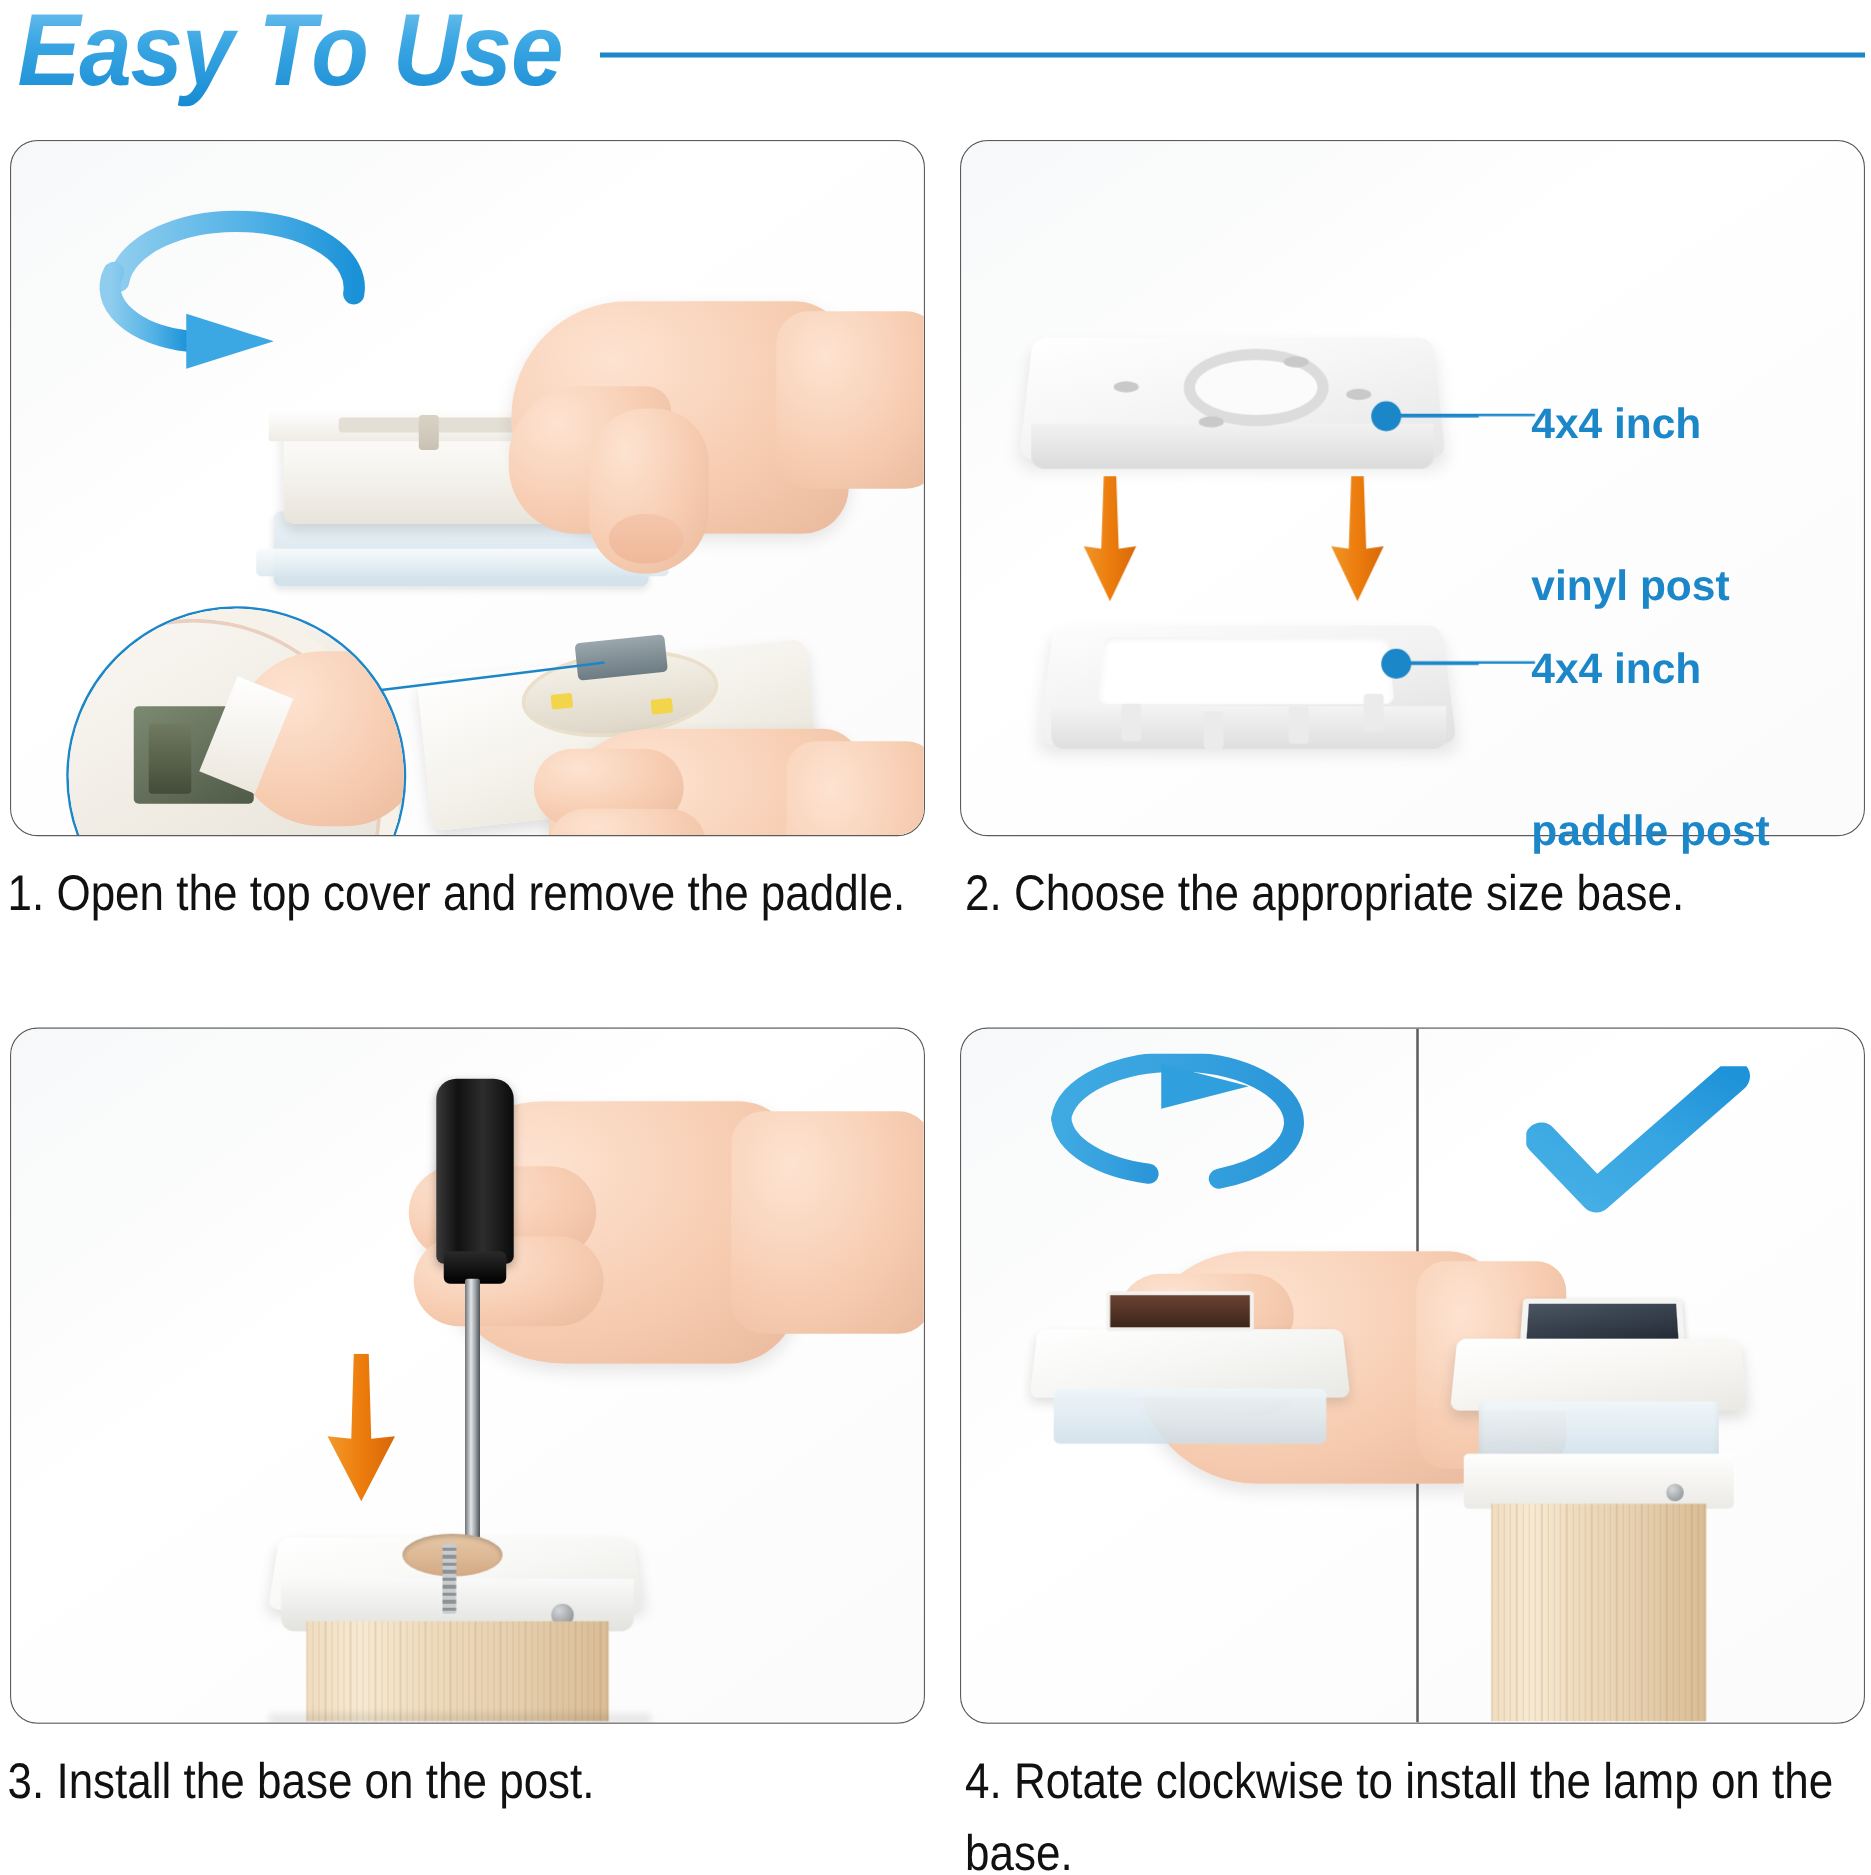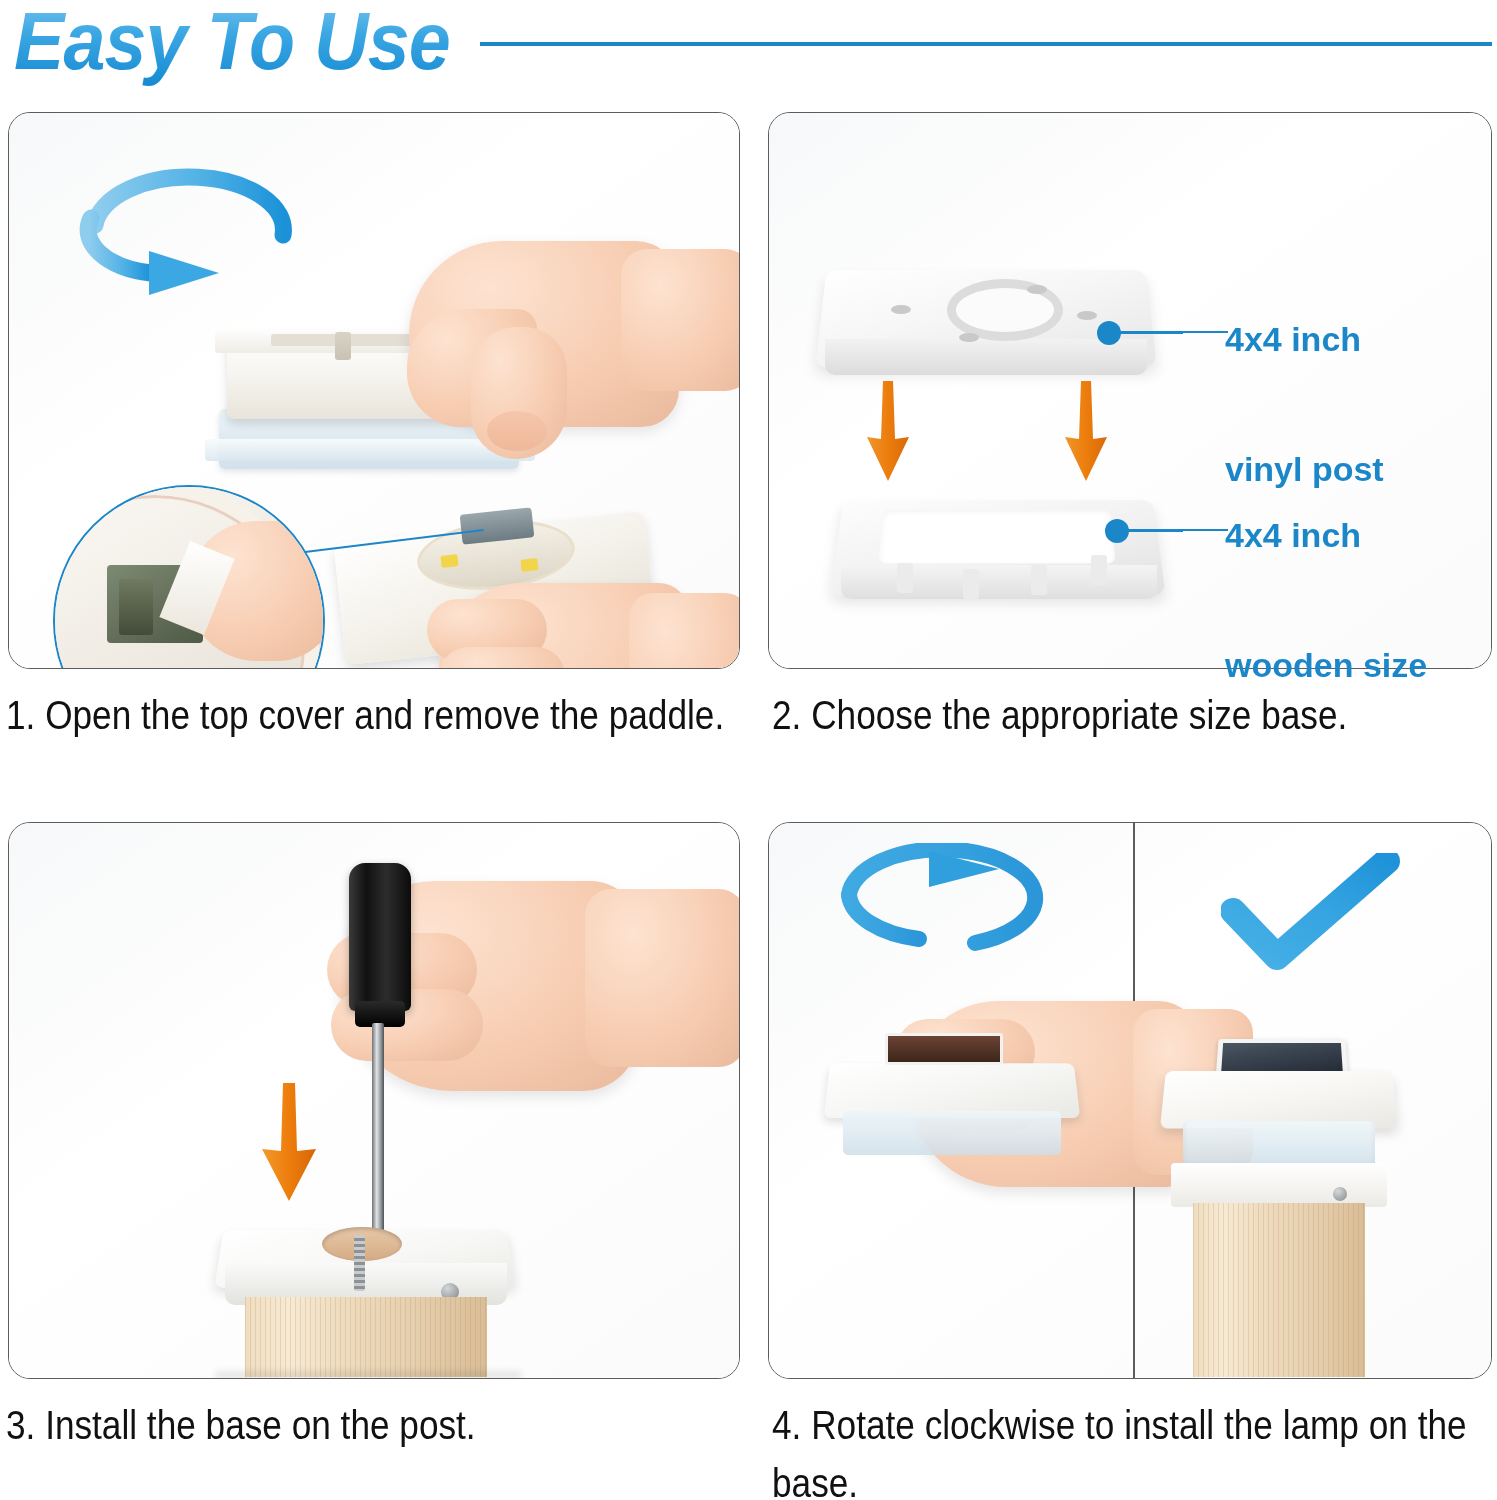--- a/index.html
+++ b/index.html
@@ -279,21 +279,21 @@
 </div>
 
 <div class="callout-label" id="label-vinyl">
   <div>4x4 inch</div>
   <div>vinyl post</div>
 </div>
 <div class="callout-line" style="left:1116px;top:331px;width:112px;"></div>
 
 <div class="callout-label" id="label-wooden">
   <div>4x4 inch</div>
-  <div>wooden size</div>
+  <div>paddle post</div>
 </div>
 <div class="callout-line" style="left:1124px;top:529px;width:104px;"></div>
 
 <div class="panel" id="panel-3">
   <div class="panel-bg-grad"></div>
 
   <div class="hand-skin" style="left:330px;top:58px;width:300px;height:210px;border-radius:120px 60px 70px 140px;
               box-shadow:0 6px 14px rgba(0,0,0,.10);"></div>
   <div class="hand-skin" style="left:318px;top:110px;width:150px;height:74px;border-radius:40px;"></div>
   <div class="hand-skin" style="left:322px;top:166px;width:152px;height:72px;border-radius:40px;"></div>

